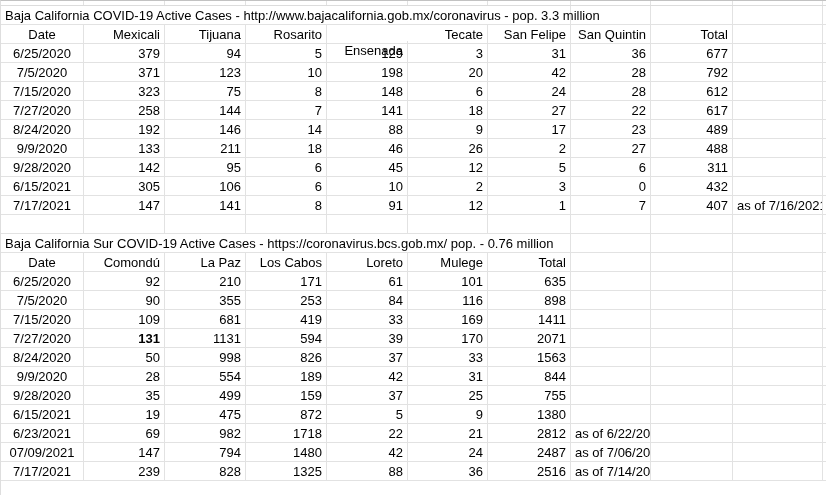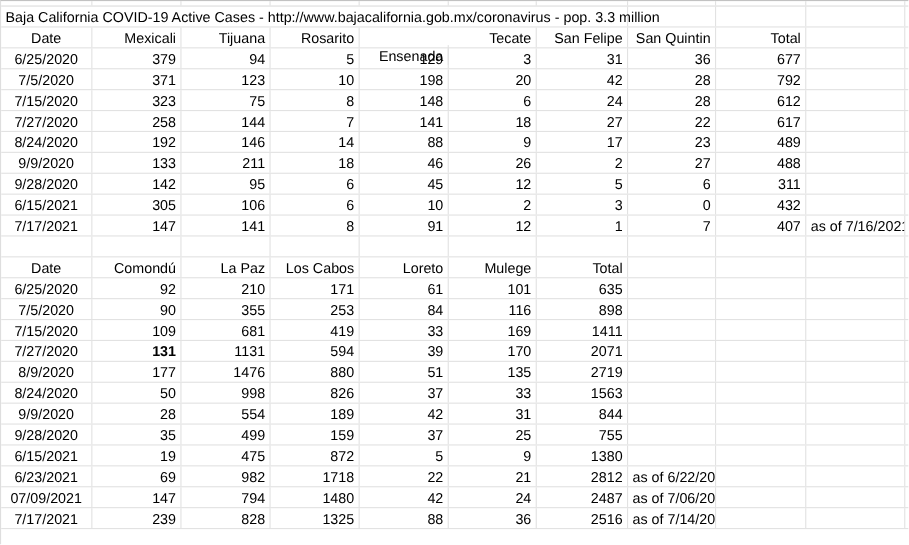--- a/index.html
+++ b/index.html
@@ -202,20 +202,27 @@
       <div class="cell c-empty" style="width: 81px;"></div>
       <div class="cell c-empty" style="width: 81px;"></div>
       <div class="cell c-empty" style="width: 80px;"></div>
       <div class="cell c-empty" style="width: 83px;"></div>
       <div class="cell c-empty" style="width: 80px;"></div>
       <div class="cell c-empty" style="width: 82px;"></div>
       <div class="cell c-empty" style="width: 90px;"></div>
       <div class="cell c-empty" style="width: 4px;"></div>
     </div>
     <div class="row">
+      <div class="cell c-title" style="width: 570px;">Baja California Sur COVID-19 Active Cases - https://coronavirus.bcs.gob.mx/ pop. - 0.76 million</div>
+      <div class="cell c-empty" style="width: 80px;"></div>
+      <div class="cell c-empty" style="width: 82px;"></div>
+      <div class="cell c-empty" style="width: 90px;"></div>
+      <div class="cell c-empty" style="width: 4px;"></div>
+    </div>
+    <div class="row">
       <div class="cell c-date" style="width: 83px;">Date</div>
       <div class="cell c-num" style="width: 81px;">Comondú</div>
       <div class="cell c-num" style="width: 81px;">La Paz</div>
       <div class="cell c-num" style="width: 81px;">Los Cabos</div>
       <div class="cell c-num" style="width: 81px;">Loreto</div>
       <div class="cell c-num" style="width: 80px;">Mulege</div>
       <div class="cell c-num" style="width: 83px;">Total</div>
       <div class="cell c-empty" style="width: 80px;"></div>
       <div class="cell c-empty" style="width: 82px;"></div>
       <div class="cell c-empty" style="width: 90px;"></div>
@@ -261,33 +268,20 @@
       <div class="cell c-empty" style="width: 4px;"></div>
     </div>
     <div class="row">
       <div class="cell c-date" style="width: 83px;">7/27/2020</div>
       <div class="cell c-num" style="width: 81px; font-weight: bold;">131</div>
       <div class="cell c-num" style="width: 81px;">1131</div>
       <div class="cell c-num" style="width: 81px;">594</div>
       <div class="cell c-num" style="width: 81px;">39</div>
       <div class="cell c-num" style="width: 80px;">170</div>
       <div class="cell c-num" style="width: 83px;">2071</div>
-      <div class="cell c-note" style="width: 80px;"></div>
-      <div class="cell c-empty" style="width: 82px;"></div>
-      <div class="cell c-empty" style="width: 90px;"></div>
-      <div class="cell c-empty" style="width: 4px;"></div>
-    </div>
-    <div class="row">
-      <div class="cell c-date" style="width: 83px;">8/9/2020</div>
-      <div class="cell c-num" style="width: 81px;">177</div>
-      <div class="cell c-num" style="width: 81px;">1476</div>
-      <div class="cell c-num" style="width: 81px;">880</div>
-      <div class="cell c-num" style="width: 81px;">51</div>
-      <div class="cell c-num" style="width: 80px;">135</div>
-      <div class="cell c-num" style="width: 83px;">2719</div>
       <div class="cell c-note" style="width: 80px;"></div>
       <div class="cell c-empty" style="width: 82px;"></div>
       <div class="cell c-empty" style="width: 90px;"></div>
       <div class="cell c-empty" style="width: 4px;"></div>
     </div>
     <div class="row">
       <div class="cell c-date" style="width: 83px;">8/24/2020</div>
       <div class="cell c-num" style="width: 81px;">50</div>
       <div class="cell c-num" style="width: 81px;">998</div>
       <div class="cell c-num" style="width: 81px;">826</div>

